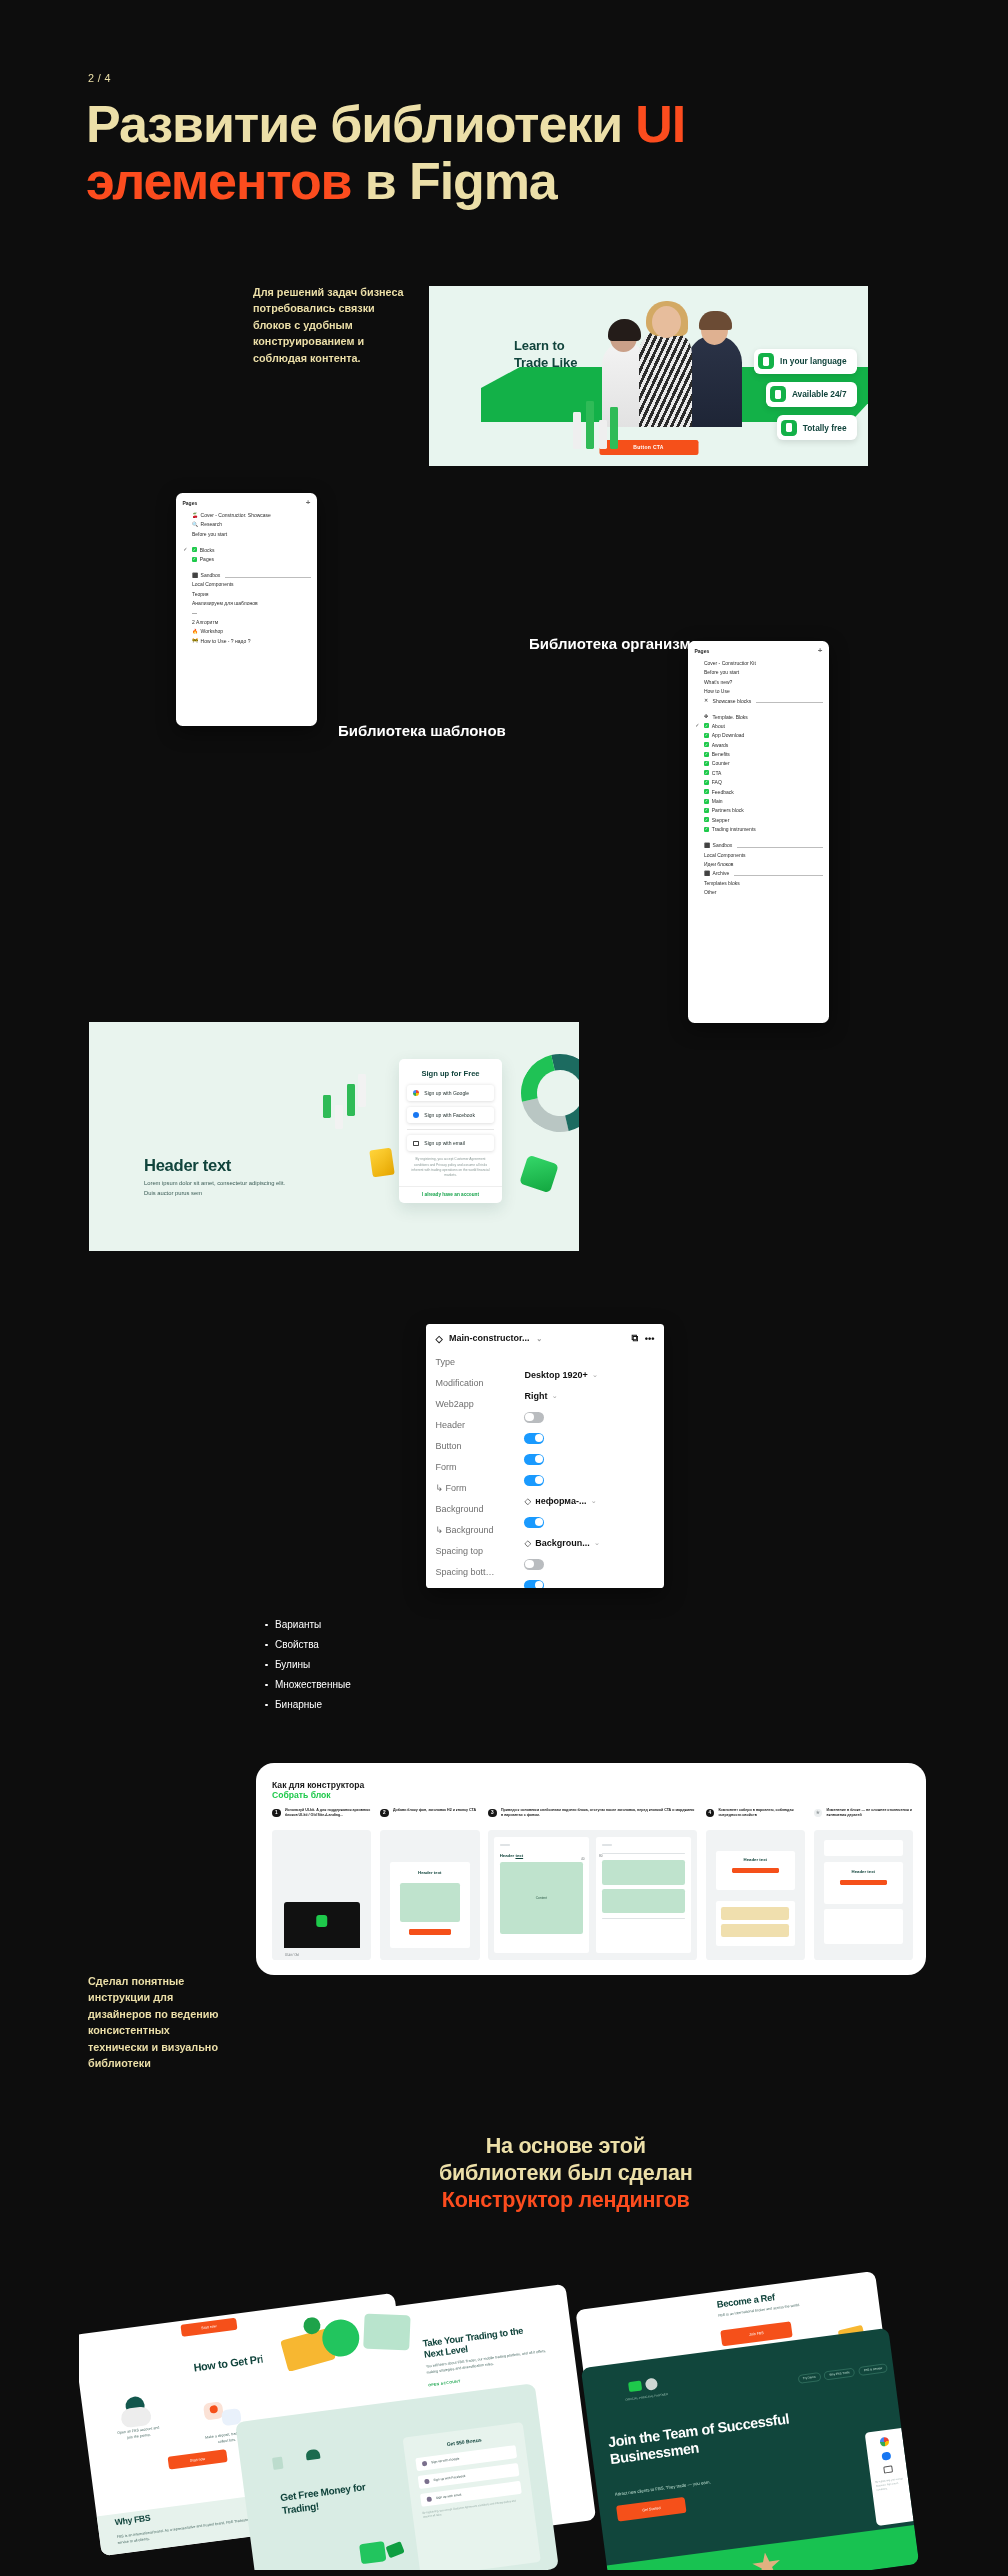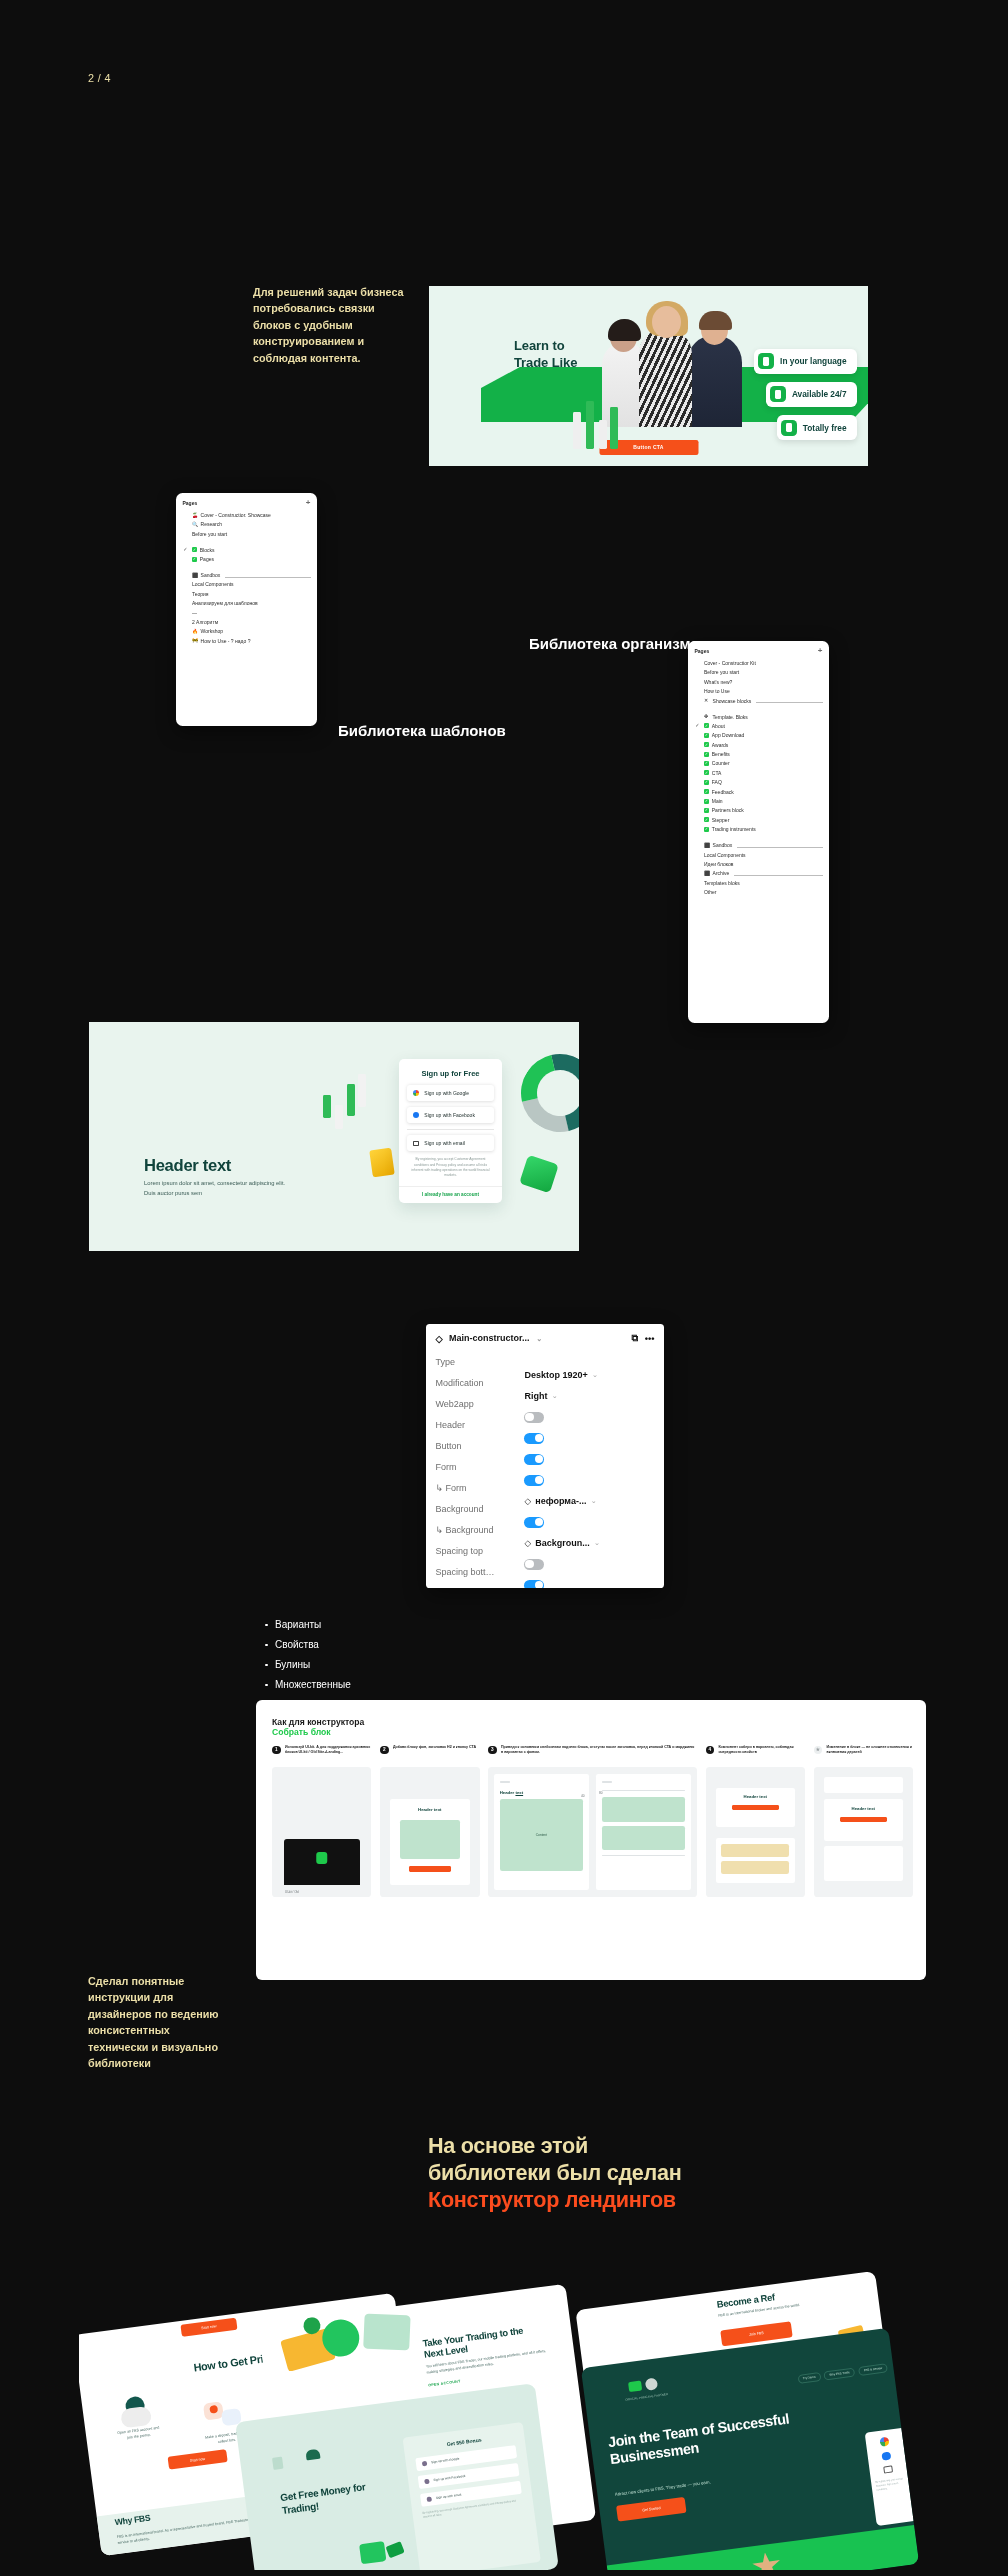--- a/index.html
+++ b/index.html
@@ -238,23 +238,23 @@
     list-style: none; position: relative; padding-left: 10px;
     color:#ffffff; font-size: 10px; font-weight:400; line-height: 2.0;
   }
   .bullets li::before {
     content:""; position:absolute; left:0; top:8.6px;
     width:2.9px; height:2.9px; border-radius:50%; background:#ffffff;
   }
 
   
   .instr {
-    position: absolute; left: 256px; top: 1700px;
-    width: 670px; height: 280px;
-    background: #ffffff; border-radius: 6px;
+    position: absolute; left: 256px; top: 1763px;
+    width: 670px; height: 212px;
+    background: #ffffff; border-radius: 18px;
     overflow: hidden;
   }
   .instr-t1 { position:absolute; left:16px; top:17.3px; font-size:8.6px; font-weight:700; color:#1a1a1a;}
   .instr-t2 { position:absolute; left:16px; top:27px; font-size:8.6px; font-weight:700; color:#1ec94b;}
   .steps { position:absolute; left:16px; top:45px; right:13px; display:flex; gap:8.6px;}
   .step { flex:1; }
   .step-hd { display:flex; gap:4.3px; align-items:flex-start; height:19px; }
   .step-num {
     width:8.6px; height:8.6px; border-radius:50%; background:#161616;
     color:#fff; font-size:4.7px; font-weight:700; flex:none;
@@ -269,23 +269,23 @@
 
   
   .mini-card { background:#fff; border-radius:2.2px; }
   .mini-h { font-size:4.3px; color:#11443c; font-weight:700; text-align:center;}
   .mini-cta { height:6.5px; background:#f5501a; border-radius:1.4px; }
   .mini-green { background:#bfe3cd; border-radius:2.2px; }
   .mini-line { height:1.4px; background:#dfe3e5; border-radius:0.7px; }
 
   
   .head2 {
-    position: absolute; left: 428px; top: 2132px;
+    position: absolute; left: 439px; top: 2132px;
     font-size: 21.6px; line-height: 1.26; font-weight: 700;
-    letter-spacing: -0.3px; color:#ecdfa8;
+    letter-spacing: -0.3px; color:#ecdfa8;text-align:center;
   }
   .head2 .accent { color:#fc4c1e; }
 
   
   .gallery {
     position:absolute; left:79px; top:2268px;
     width: 857px; height: 302px;
     overflow: hidden;
   }
   .gal-item { position:absolute; overflow:hidden; background:#fff; }
@@ -307,20 +307,21 @@
 
   .figure3d { border-radius:50%; }
 </style>
 </head>
 <body>
 
 <div class="page">
 
   <div class="slide-counter">2 / 4</div>
 
+  <h1 class="hero-title"><span>Развитие библиотеки </span><span class="accent">UI</span><br><span class="accent">элементов</span><span> в Figma</span></h1>
 
   <div class="note" style="position:absolute;left:253px;top:284px;width:160px;">Для решений задач бизнеса потребовались связки блоков с удобным конструированием и соблюдая контента.</div>
 
   <div class="banner1">
     <div class="b1-head">Learn to<br>Trade Like<br>a Pro</div>
     <div class="b1-green"></div>
 
     <div class="b1-candles">
       <div class="cd" style="left:2.9px;  height:37px; background:#efefef;"></div>
       <div class="cd" style="left:16px; height:48px; background:#2fbb57;"></div>

